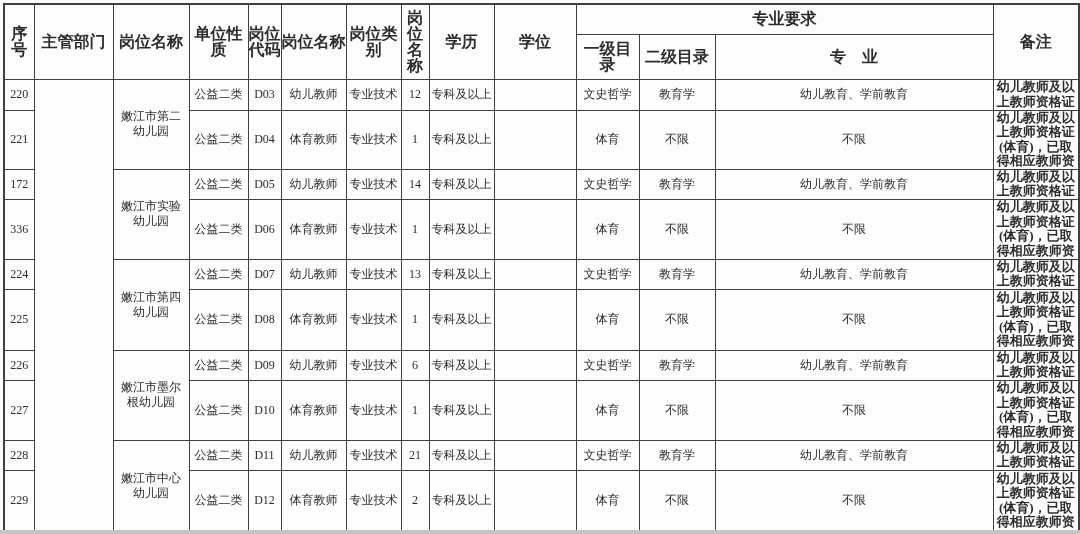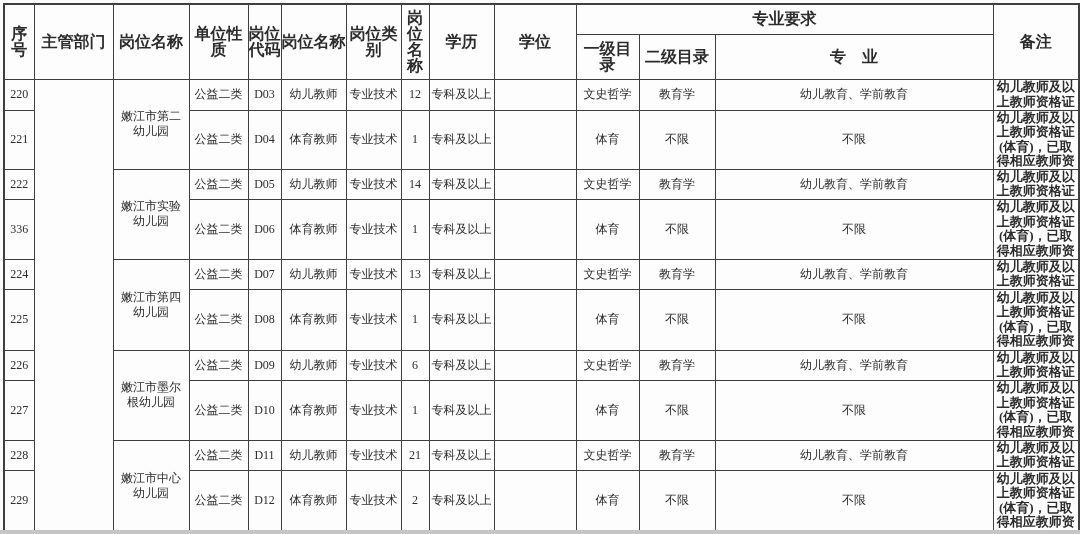--- a/index.html
+++ b/index.html
@@ -106,21 +106,21 @@
       <td>专科及以上</td>
       <td></td>
       <td>体育</td>
       <td>不限</td>
       <td>不限</td>
       <td class="remark">
           <div class="rtext">幼儿教师及以上教师资格证(体育)，已取得相应教师资</div>
         </td>
     </tr>
     <tr style="height:30px">
-      <td>222</td>
+      <td>172</td>
       <td rowspan="2" class="unitcell">嫩江市实验幼儿园</td>
       <td>公益二类</td>
       <td>D05</td>
       <td>幼儿教师</td>
       <td>专业技术</td>
       <td>14</td>
       <td>专科及以上</td>
       <td></td>
       <td>文史哲学</td>
       <td>教育学</td>

